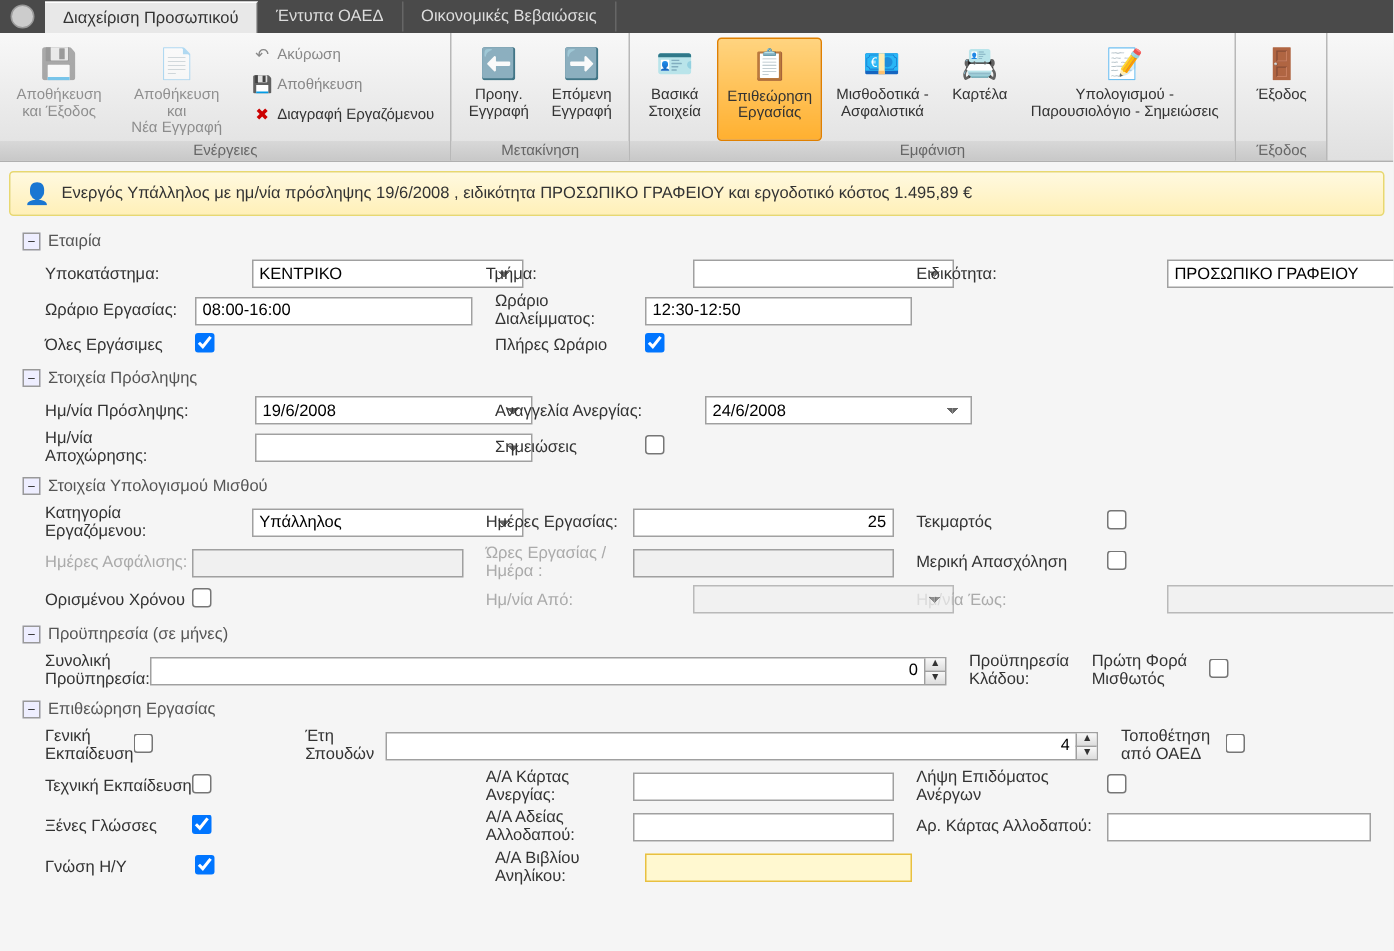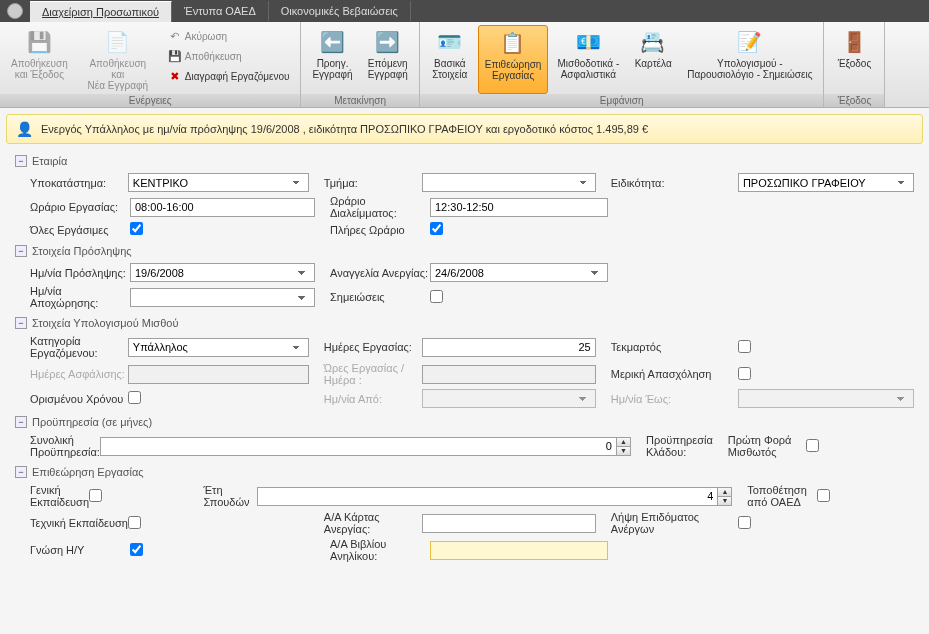--- a/index.html
+++ b/index.html
@@ -5,21 +5,21 @@
     * { margin: 0; padding: 0; box-sizing: border-box; }
     body { font-family: Tahoma, Arial, sans-serif; font-size: 11px; background: #f0f0f0; color: #333; }
     
     .main-container { width: 929px; height: 634px; background: #f5f5f5; overflow: hidden; }
     
     
     .top-tabs { background: #4a4a4a; height: 22px; display: flex; align-items: center; padding: 0; }
     .app-icon { width: 30px; height: 22px; display: flex; align-items: center; justify-content: center; }
     .app-icon-circle { width: 16px; height: 16px; border-radius: 50%; background: #ccc; border: 1px solid #999; }
     .tab { padding: 4px 12px; color: #ddd; cursor: pointer; border-right: 1px solid #666; }
-    .tab.active { background: #e8e8e8; color: #333; border-top: 1px solid #fff; text-decoration: underline; }
+    .tab.active { background: #e8e8e8; color: #333; border-top: 1px solid #fff; }
     
     
     .ribbon { background: linear-gradient(#f8f8f8, #e0e0e0); border-bottom: 1px solid #b0b0b0; display: flex; }
     .ribbon-group { border-right: 1px solid #b8b8b8; padding: 3px 5px 0 5px; display: flex; flex-direction: column; }
     .ribbon-group-content { display: flex; gap: 3px; flex: 1; }
     .ribbon-group-title { text-align: center; font-size: 10px; color: #666; background: linear-gradient(#d8d8d8, #c8c8c8); padding: 1px 0; margin: 0 -5px; }
     .ribbon-btn { display: flex; flex-direction: column; align-items: center; justify-content: flex-start; padding: 3px 6px; border-radius: 3px; cursor: pointer; text-align: center; min-width: 50px; }
     .ribbon-btn.highlighted { background: linear-gradient(#ffd480, #ffb030); border: 1px solid #e08000; }
     .ribbon-btn.disabled { opacity: 0.5; cursor: default; }
     .ribbon-btn-icon { width: 28px; height: 28px; display: flex; align-items: center; justify-content: center; font-size: 20px; }
@@ -48,21 +48,21 @@
     .col5 { width: 130px; margin-left: 15px; }
     .col6 { width: 180px; }
     
     .label { font-size: 11px; color: #333; display: inline-block; }
     .label.muted { color: #aaa; }
     
     .input-text, .input-select, .input-number {
       width: 100%; height: 19px; border: 1px solid #a0a0a0; background: #fff;
       padding: 2px 4px; font-size: 11px; font-family: inherit;
     }
-    .input-select { appearance: none; background-image: linear-gradient(45deg, transparent 50%, #666 50%), linear-gradient(135deg, #666 50%, transparent 50%); background-position: calc(100% - 12px) 7px, calc(100% - 8px) 7px; background-size: 4px 4px, 4px 4px; background-repeat: no-repeat; padding-right: 8px; }
+    .input-select { appearance: none; background-image: linear-gradient(45deg, transparent 50%, #666 50%), linear-gradient(135deg, #666 50%, transparent 50%); background-position: calc(100% - 12px) 7px, calc(100% - 8px) 7px; background-size: 4px 4px, 4px 4px; background-repeat: no-repeat; padding-right: 8px; margin-left: 40px; }
     .input-text.focused { background: #fff8d0; border-color: #e8c040; }
     .input-text.readonly { background: #f0f0f0; color: #999; }
     .input-number { text-align: right; padding-right: 18px; position: relative; }
     .number-wrap { position: relative; width: 100%; }
     .number-spinners { position: absolute; right: 1px; top: 1px; bottom: 1px; width: 14px; display: flex; flex-direction: column; }
     .spinner-btn { flex: 1; background: linear-gradient(#f8f8f8, #ddd); border-left: 1px solid #a0a0a0; font-size: 7px; display: flex; align-items: center; justify-content: center; cursor: pointer; }
     .spinner-btn:first-child { border-bottom: 1px solid #a0a0a0; }
     
     input[type="checkbox"] { width: 13px; height: 13px; cursor: pointer; }
   </style>
@@ -293,20 +293,28 @@
       </div>
       <div class="form-row">
         <span class="label col1">Τεχνική Εκπαίδευση</span>
         <div class="col2"><input type="checkbox" style=""></div>
         <span class="label col3">Α/Α Κάρτας Ανεργίας:</span>
         <div class="col4"><input class="input-text" value="" style=""></div>
         <span class="label col5">Λήψη Επιδόματος Ανέργων</span>
         <div class="col6"><input type="checkbox" style=""></div>
       </div>
       <div class="form-row">
+        <span class="label col1">Ξένες Γλώσσες</span>
+        <div class="col2"><input type="checkbox" checked="" style=""></div>
+        <span class="label col3">Α/Α Αδείας Αλλοδαπού:</span>
+        <div class="col4"><input class="input-text" value="" style=""></div>
+        <span class="label col5">Αρ. Κάρτας Αλλοδαπού:</span>
+        <div class="col6"><input class="input-text" value="" style=""></div>
+      </div>
+      <div class="form-row">
         <span class="label col1">Γνώση Η/Υ</span>
         <div class="col2"><input type="checkbox" checked="" style=""></div>
         <span class="label col3">Α/Α Βιβλίου Ανηλίκου:</span>
         <div class="col4"><input class="input-text focused" value="" style=""></div>
       </div>
     </div>
 
   </div>
 </div>
 

